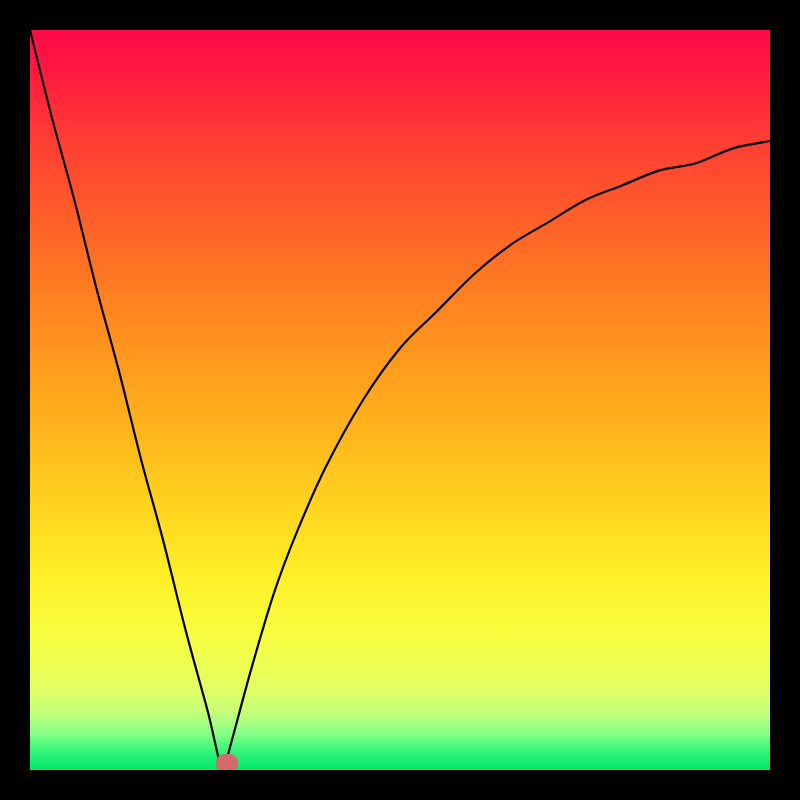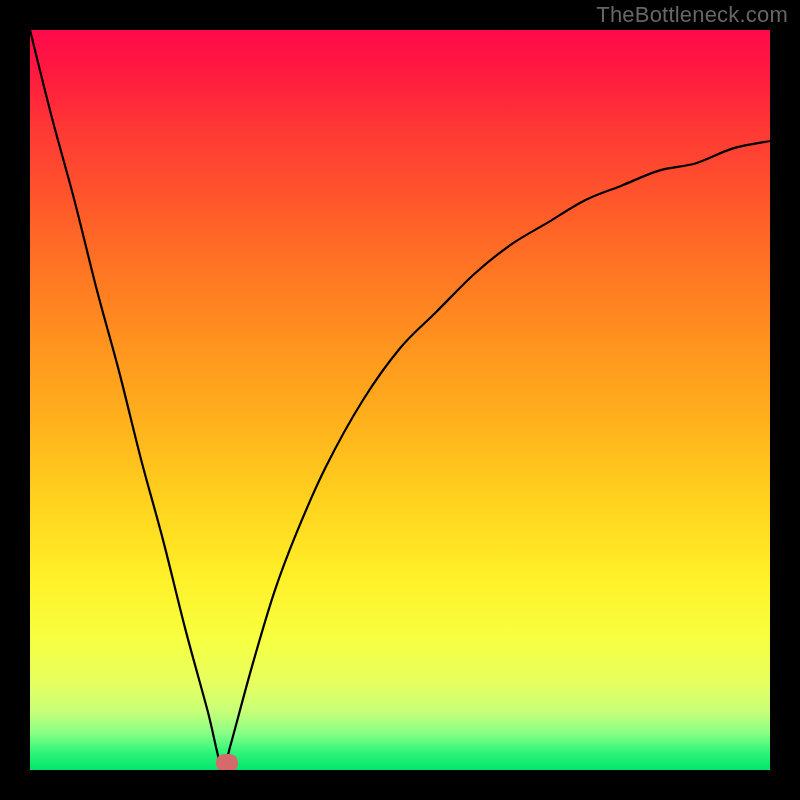--- a/index.html
+++ b/index.html
@@ -70,21 +70,20 @@
     border-radius: 9px / 8px;
     background: #d46a6a;
     transform: translate(-50%, -50%);
   }
 </style>
 </head>
 <body>
 
 <div class="frame">
 
-  <div class="watermark">TheBottleneck.com</div>
 
   <div class="plot-area">
     <div class="gradient"></div>
 
     <svg class="overlay" viewBox="0 0 740 740" preserveAspectRatio="none">
       <path d="M 0.0 0.0 C 3.7 14.8, 14.8 60.4, 22.2 88.8 C 29.6 117.2, 37.0 141.8, 44.4 170.2 C 51.8 198.6, 59.2 230.6, 66.6 259.0 C 74.0 287.4, 81.4 312.0, 88.8 340.4 C 96.2 368.8, 103.6 400.8, 111.0 429.2 C 118.4 457.6, 125.8 482.2, 133.2 510.6 C 140.6 539.0, 148.0 571.0, 155.4 599.4 C 162.8 627.8, 171.4 657.4, 177.6 680.8 C 183.8 704.2, 188.7 733.8, 192.4 740.0 C 196.1 746.2, 194.9 735.1, 199.8 717.8 C 204.7 700.5, 214.6 662.3, 222.0 636.4 C 229.4 610.5, 236.8 584.6, 244.2 562.4 C 251.6 540.2, 257.8 524.2, 266.4 503.2 C 275.0 482.2, 284.9 458.8, 296.0 436.6 C 307.1 414.4, 320.7 389.7, 333.0 370.0 C 345.3 350.3, 357.7 333.0, 370.0 318.2 C 382.3 303.4, 394.7 293.5, 407.0 281.2 C 419.3 268.9, 431.7 255.3, 444.0 244.2 C 456.3 233.1, 468.7 223.2, 481.0 214.6 C 493.3 206.0, 505.7 199.8, 518.0 192.4 C 530.3 185.0, 542.7 176.4, 555.0 170.2 C 567.3 164.0, 579.7 160.3, 592.0 155.4 C 604.3 150.5, 616.7 144.3, 629.0 140.6 C 641.3 136.9, 653.7 136.9, 666.0 133.2 C 678.3 129.5, 690.7 122.1, 703.0 118.4 C 715.3 114.7, 733.8 112.2, 740.0 111.0" id="curve" fill="none" stroke="#000" stroke-width="2.2"></path>
     </svg>
 
     <div class="marker" id="marker" style="left: 197px; top: 733px;"></div>
   </div>

